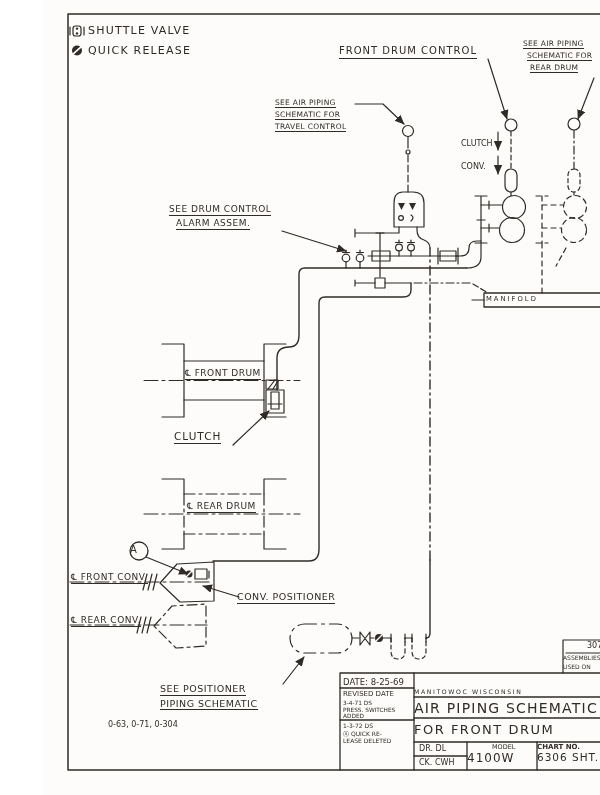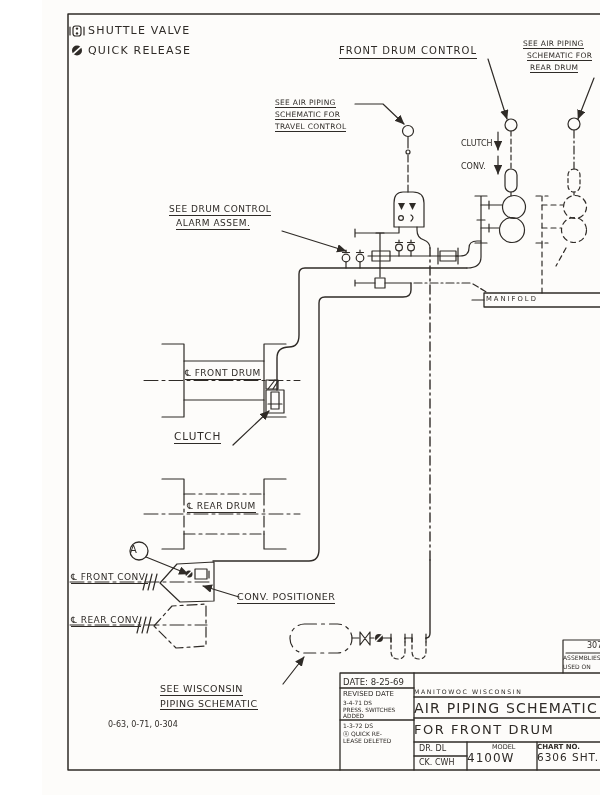--- a/index.html
+++ b/index.html
@@ -232,21 +232,21 @@
 
 <div class="lbl s9 u" style="left:143px;top:368.5px;">℄ FRONT DRUM</div>
 <div class="lbl s105 u" style="left:132px;top:431px;">CLUTCH</div>
 <div class="lbl s9 u" style="left:145px;top:502px;">℄ REAR DRUM</div>
 
 <div class="lbl s10 ctr" style="left:88px;top:544.5px;width:18px;">A</div>
 <div class="lbl s9 u" style="left:29px;top:572.5px;">℄ FRONT CONV.</div>
 <div class="lbl s95 u" style="left:195px;top:592px;">CONV. POSITIONER</div>
 <div class="lbl s9 u" style="left:29px;top:615.5px;">℄ REAR CONV.</div>
 
-<div class="lbl s95 u" style="left:118px;top:684px;">SEE WISCONSIN</div>
+<div class="lbl s95 u" style="left:118px;top:684px;">SEE POSITIONER</div>
 <div class="lbl s95 u" style="left:118px;top:698.5px;">PIPING SCHEMATIC</div>
 
 <div class="lbl s8 ctr" style="left:545px;top:642px;width:34px;">30770</div>
 <div class="lbl s6 ctr" style="left:521px;top:655px;width:57px;">ASSEMBLIES</div>
 <div class="lbl s6 ctr" style="left:521px;top:663.5px;width:57px;">USED ON</div>
 
 <div class="lbl s85" style="left:301px;top:677.5px;">DATE: 8-25-69</div>
 <div class="lbl s7" style="left:301px;top:691px;">REVISED DATE</div>
 <div class="lbl" style="left:301px;top:700px;font-size:5.8px;">3-4-71 DS</div>
 <div class="lbl" style="left:301px;top:706.5px;font-size:5.8px;">PRESS. SWITCHES</div>

